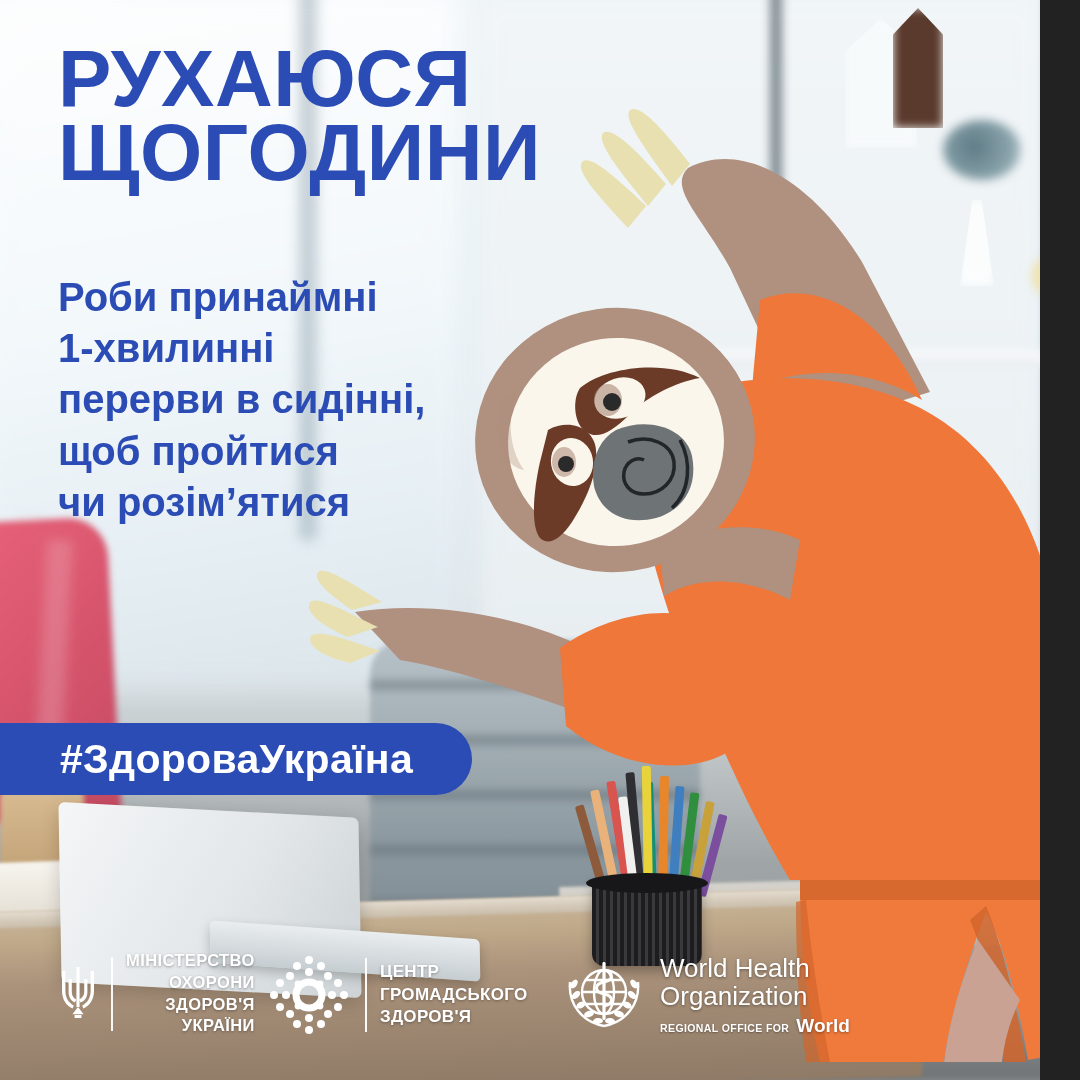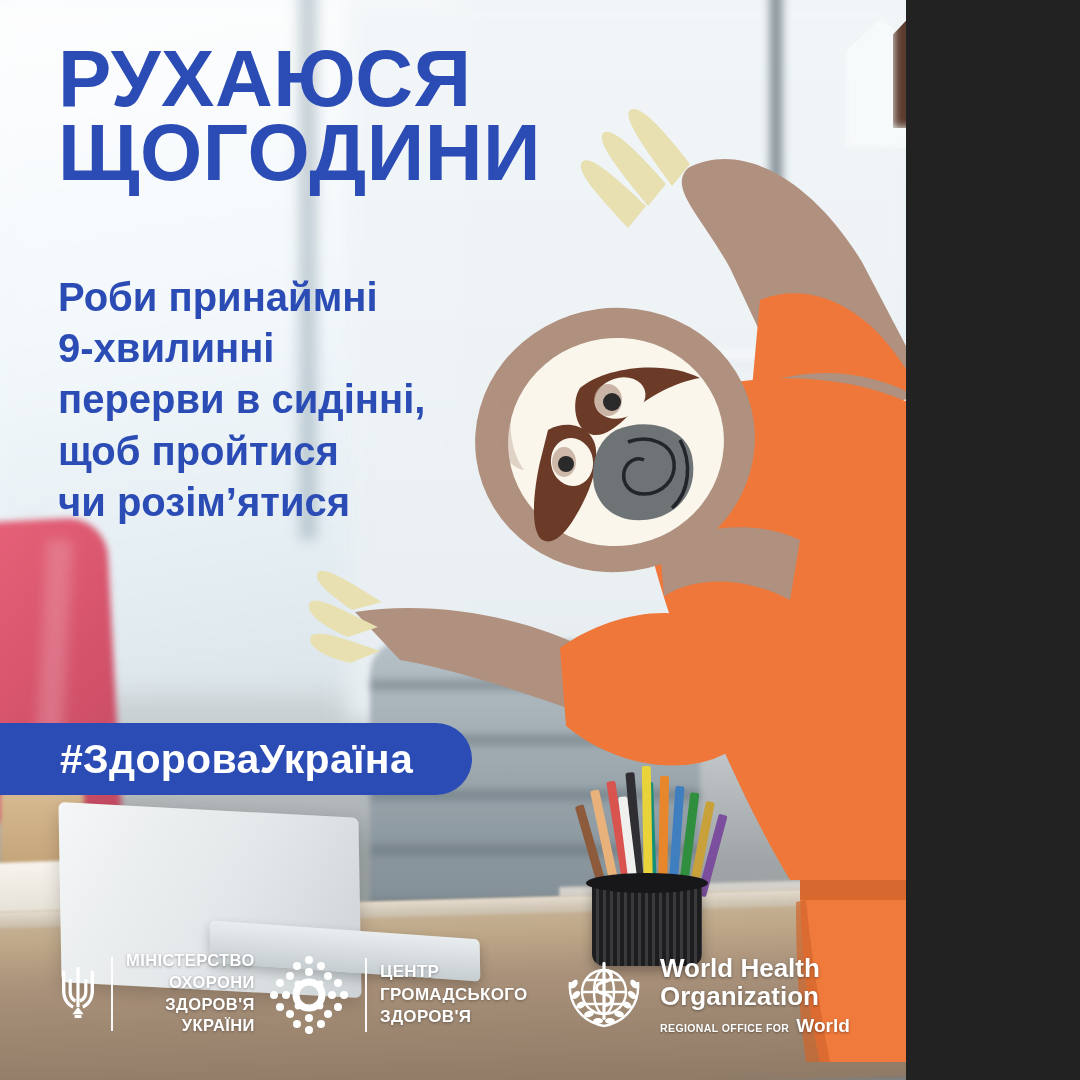--- a/index.html
+++ b/index.html
@@ -1,21 +1,21 @@
 <!DOCTYPE html>
 <html lang="uk"><head>
 <meta charset="utf-8">
 <title>Health Campaign Poster</title>
 <style>
   html,body{margin:0;padding:0;background:#222;}
   *{box-sizing:border-box;}
 
   .poster{
     position:relative;
-    width:906px;height:1080px;
+    width:1040px;height:1080px;
     overflow:hidden;
     font-family:"Liberation Sans","DejaVu Sans",sans-serif;
     background:#dfe8ee;
   }
 
   
   .bg{position:absolute;inset:0;overflow:hidden;}
   .bg-base{
     position:absolute;inset:0;
     background:
@@ -198,21 +198,21 @@
     text-transform:uppercase;white-space:pre-line;letter-spacing:.4px;
     text-shadow:0 1px 3px rgba(0,0,0,.35);
     text-align:right;
   }
   .phc-text{
     color:#fff;font-size:17px;font-weight:bold;line-height:1.33;
     text-transform:uppercase;white-space:pre-line;letter-spacing:.3px;
     text-shadow:0 1px 3px rgba(0,0,0,.35);
   }
   .who-text-main{
-    color:#fff;font-size:26px;font-weight:bold;line-height:1.06;
+    color:#fff;font-size:26px;font-weight:normal;line-height:1.06;
     white-space:pre-line;text-shadow:0 1px 3px rgba(0,0,0,.4);
   }
   .who-sub{display:flex;align-items:baseline;gap:7px;margin-top:5px;}
   .who-sub-small{
     color:#fff;font-size:10.5px;font-weight:bold;letter-spacing:.4px;
     text-shadow:0 1px 2px rgba(0,0,0,.4);
   }
   .who-sub-big{
     color:#fff;font-size:19px;font-weight:bold;
     text-shadow:0 1px 3px rgba(0,0,0,.4);
@@ -357,21 +357,21 @@
 
       <path d="M660 548 C 700 524 760 520 800 540 L 790 600
                C 744 576 696 576 664 596 Z" fill="#B0907F"></path>
     </g>
   </svg>
 
   <div class="headline">РУХАЮСЯ
 ЩОГОДИНИ</div>
 
   <div class="subtext">Роби принаймні
-9-хвилинні
+1-хвилинні
 перерви в сидінні,
 щоб пройтися
 чи розім’ятися</div>
 
   <div class="hashtag-pill">
     <span class="hashtag-text">#ЗдороваУкраїна</span>
   </div>
 
   <div class="logos">
 

